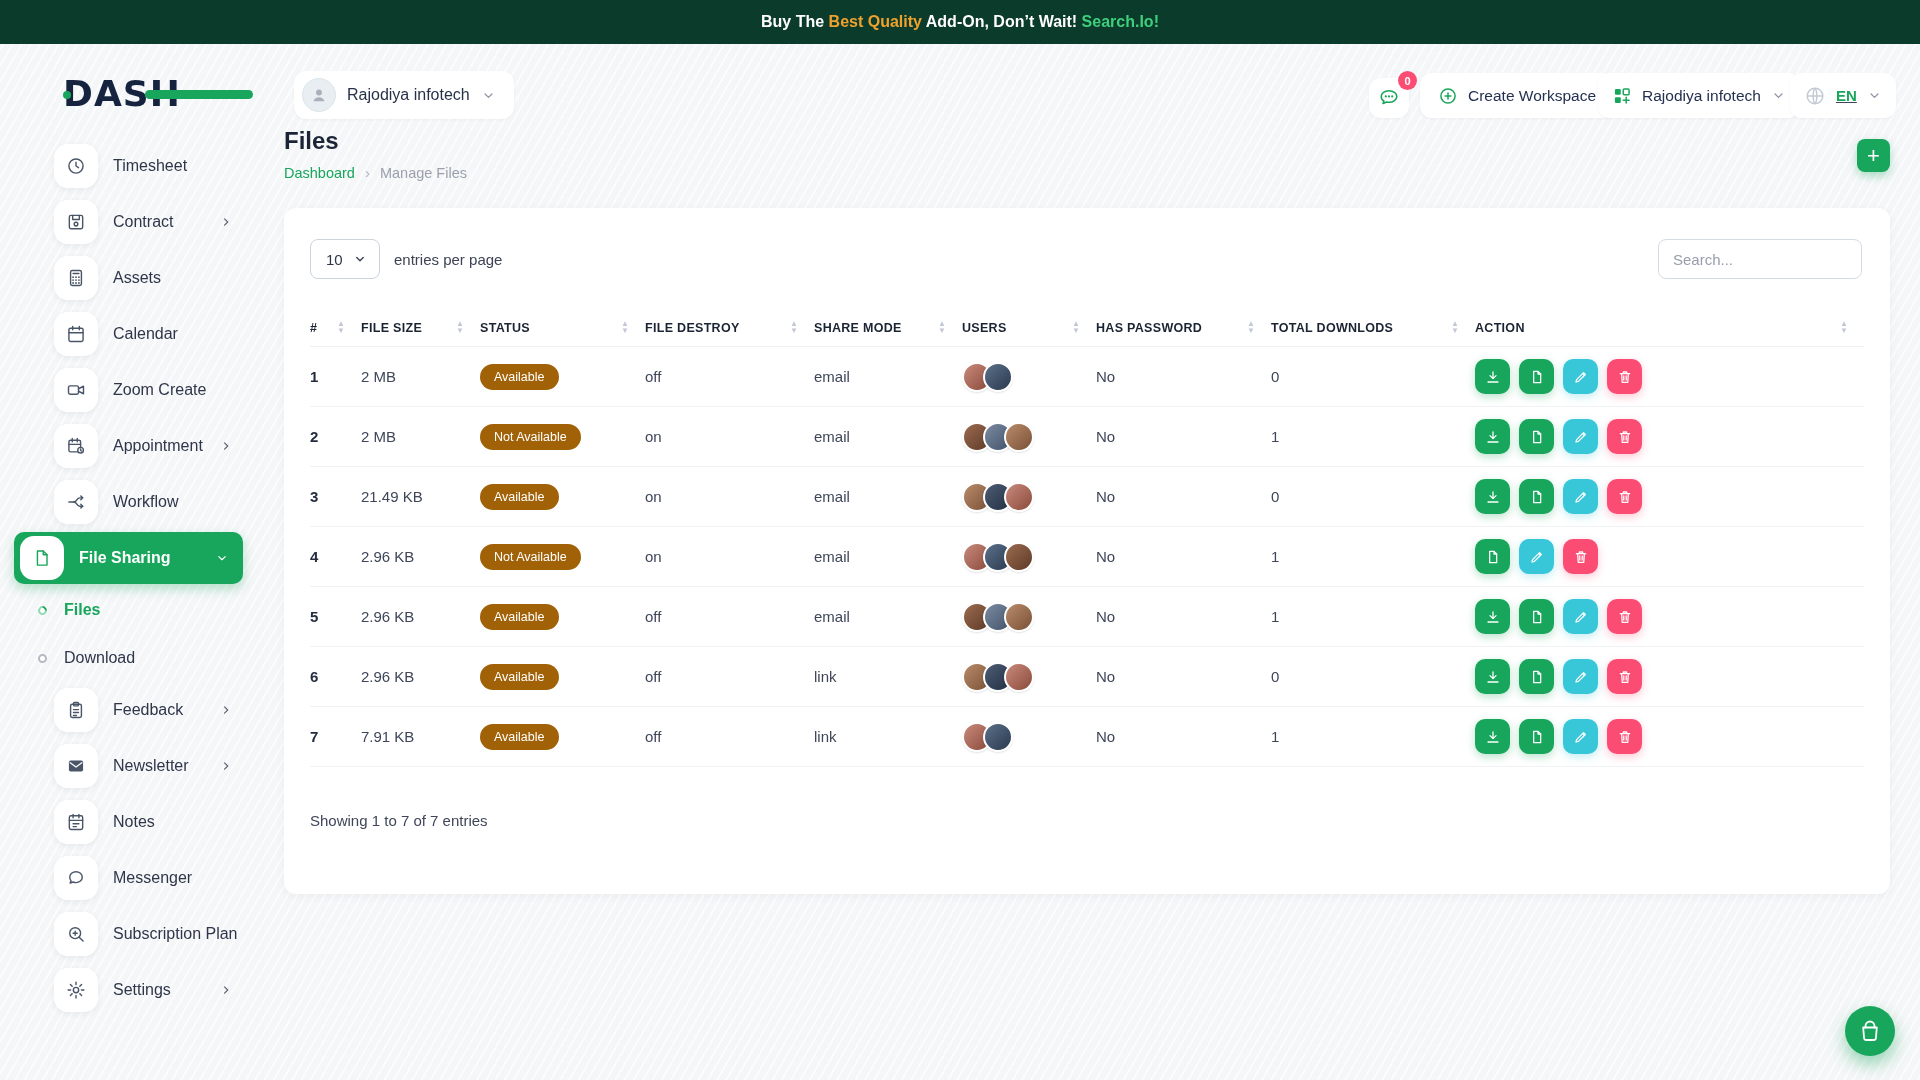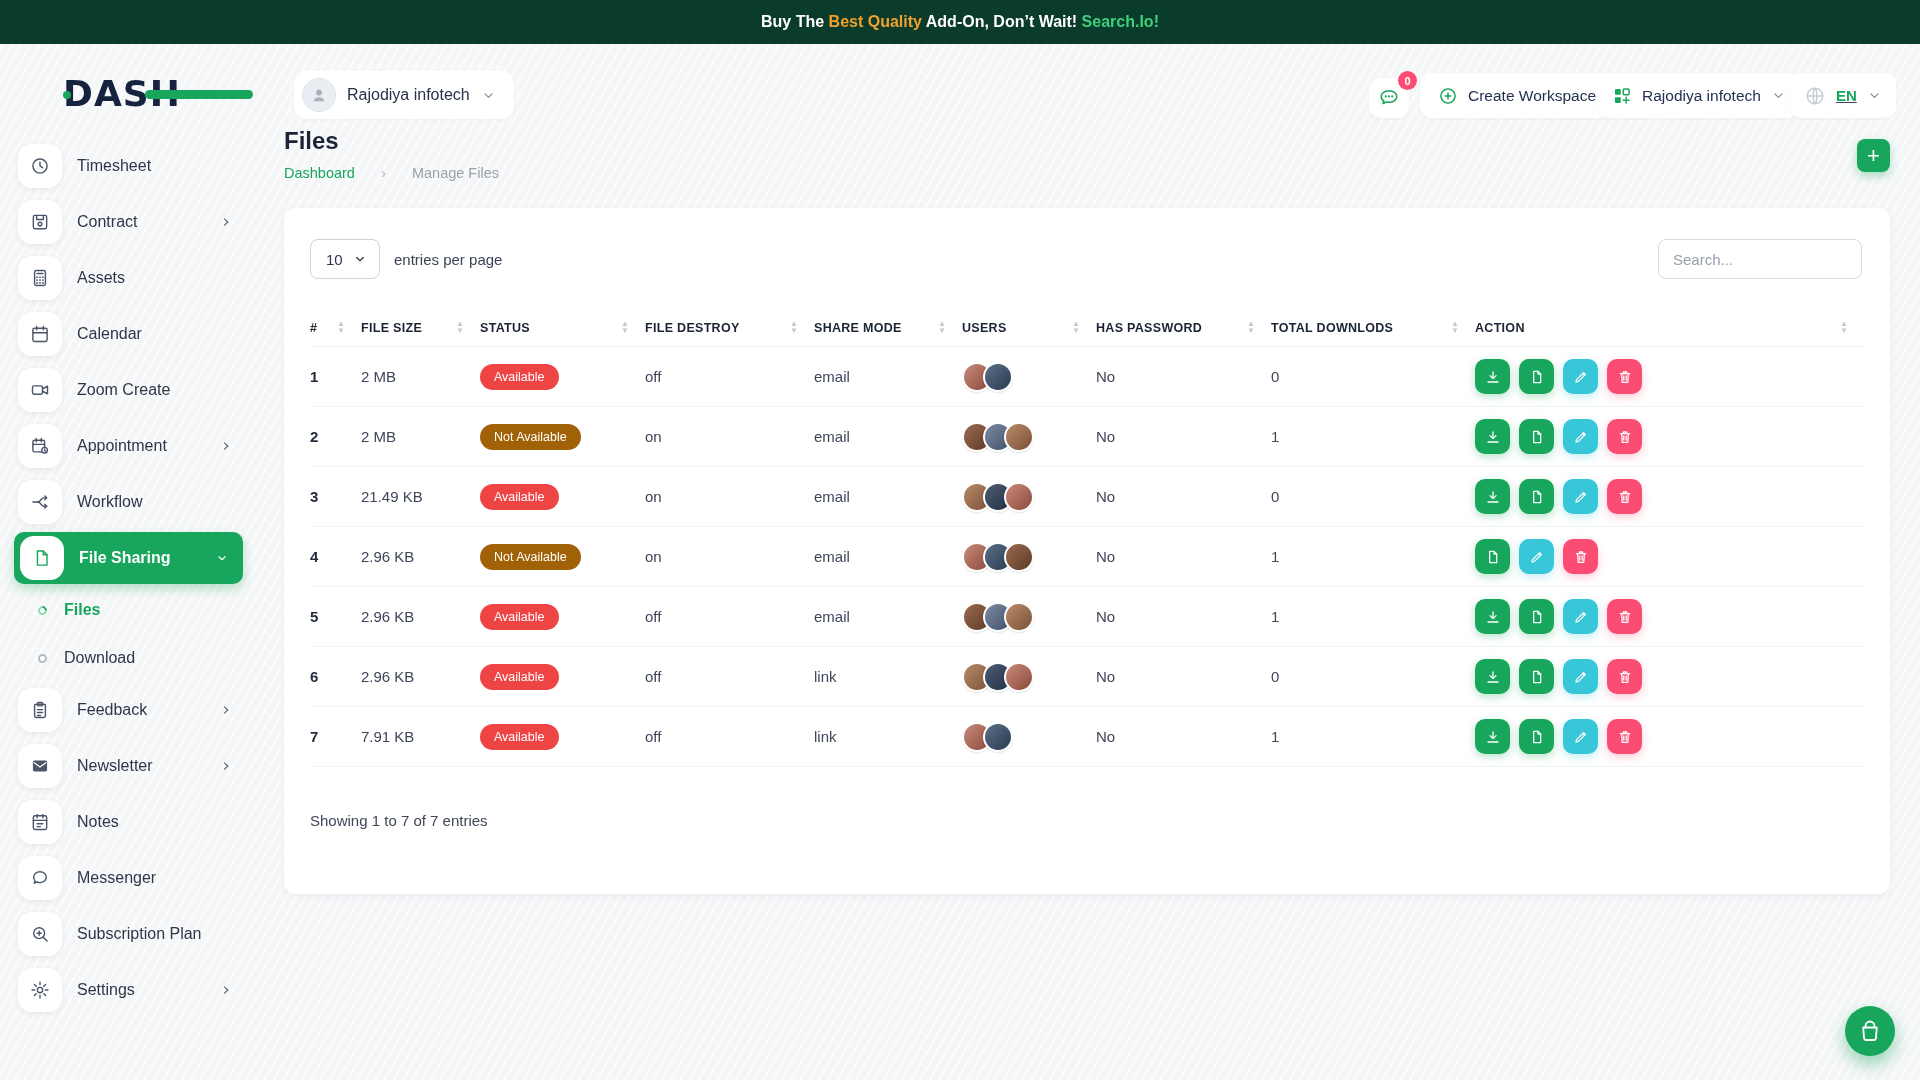--- a/index.html
+++ b/index.html
@@ -33,30 +33,30 @@
     background:#fb4d74; color:#fff; font-size:11px; font-weight:700; display:flex; align-items:center; justify-content:center; }
   .create-btn { left:1420px; top:73px; height:45px; padding:0 18px; gap:10px; font-size:15.5px; color:#233050; }
   .create-btn .ico { color:#17a65b; display:flex; }
   .ws-menu { left:1598px; top:73px; height:45px; padding:0 14px; gap:10px; font-size:15.5px; color:#233050; }
   .ws-menu .ico { color:#17a65b; display:flex; }
   .lang-btn { left:1790px; top:73px; height:45px; padding:0 14px; gap:10px;text-decoration:underline; }
   .lang-btn .globe { color:#c3cad4; display:flex; }
   .lang-label { font-size:15px; font-weight:700; color:#17a65b; }
   
   .page-title { position:absolute; left:284px; top:127px; font-size:24px; font-weight:700; color:#1b2536; }
-  .breadcrumb { position:absolute; left:284px; top:164px; display:flex; align-items:center; gap:26px; font-size:14.5px; }
+  .breadcrumb { position:absolute; left:284px; top:164px; display:flex; align-items:center; gap:10px; font-size:14.5px; }
   .bc-link { color:#17a65b; cursor:pointer; }
   .bc-sep { color:#b0b6c0; font-size:15px; }
   .bc-current { color:#9aa1ad; }
   .add-btn { position:absolute; left:1857px; top:139px; width:33px; height:33px; border-radius:8px; background:#17a65b;
     color:#fff; display:flex; align-items:center; justify-content:center; font-size:22px; font-weight:400;
     box-shadow:0 4px 10px rgba(23,166,91,.35); cursor:pointer; }
   
   .sidebar { position:absolute; left:0; top:138px; width:257px; }
-  .side-item { height:56px; display:flex; align-items:center; padding-left:18px; cursor:pointer; position:relative; }
+  .side-item { height:56px; display:flex; align-items:center; padding-left:18px; cursor:pointer; position:relative;margin-left:36px; }
   .icon-box { width:44px; height:44px; border-radius:14px; background:#fff; box-shadow:0 2px 6px rgba(30,40,60,.07);
     display:flex; align-items:center; justify-content:center; color:#4a5668; flex:0 0 44px; }
   .side-label { margin-left:15px; font-size:16px; font-weight:500; color:#2e3649; }
   .side-chev { margin-left:auto; margin-right:24px; color:#596272; display:flex; }
   .side-item.active { background:#17a65b; border-radius:10px; margin:2px 14px 2px 14px; height:52px; padding-left:6px;
     box-shadow:0 5px 12px rgba(23,166,91,.3); }
   .side-item.active .icon-box { color:#17a65b; box-shadow:none; }
   .side-item.active .side-label { color:#fff; font-weight:700; }
   .side-item.active .side-chev { color:#fff; margin-right:14px; }
   .sub-item { height:48px; display:flex; align-items:center; padding-left:38px; gap:17px; cursor:pointer; }
@@ -77,21 +77,21 @@
   .search-input::placeholder { color:#969eac; }
   .grid-cols { display:grid; grid-template-columns:51px 119px 165px 169px 148px 134px 175px 204px 1fr; align-items:center; }
   .thead { position:absolute; top:101px; left:26px; width:1554px; height:38px; border-bottom:1px solid #eef0f3; }
   .th { display:flex; align-items:center; justify-content:space-between; padding-right:16px; cursor:pointer; }
   .th-label { font-size:12.5px; font-weight:700; color:#1b2433; letter-spacing:.3px; }
   .sort { display:flex; flex-direction:column; line-height:6.5px; font-size:8px; color:#c2c9d4; }
   .tbody { position:absolute; top:139px; left:26px; width:1554px; }
   .trow { height:60px; border-bottom:1px solid #f0f2f5; font-size:15px; color:#3f4659; }
   .cell-num { font-weight:700; color:#242d3f; }
   .badge { display:inline-flex; align-items:center; padding:6px 14px; border-radius:15px; color:#fff; font-size:12.5px; }
-  .badge-success { background:#ef4444; }
+  .badge-success { background:#a16207; }
   .badge-danger { background:#a16207; }
   .avatars { display:flex; align-items:center; }
   .avatar { width:30px; height:30px; border-radius:50%; border:2px solid #fff; margin-left:-9px;
     box-shadow:0 1px 2px rgba(0,0,0,.12); }
   .avatar:first-child { margin-left:0; }
   .actions { display:flex; align-items:center; gap:9px; }
   .abtn { width:35px; height:35px; border-radius:10px; display:flex; align-items:center; justify-content:center;
     color:#fff; cursor:pointer; border:none; }
   .abtn-download, .abtn-file { background:#17a65b; box-shadow:0 3px 8px rgba(23,166,91,.3); }
   .abtn-edit { background:#38c6d9; box-shadow:0 3px 8px rgba(56,198,217,.3); }

